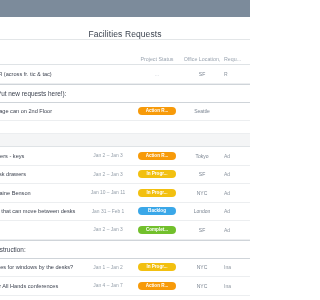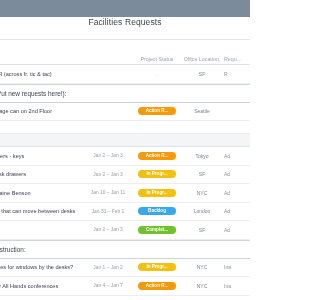--- a/index.html
+++ b/index.html
@@ -20,21 +20,21 @@
   }
   .topbar {
     height: 17px;
     background: #7c8b9b;
     width: 100%;
   }
   .titlebar {
     height: 22px;
     background: #ffffff;
     display: flex;
-    align-items: flex-start;
+    align-items: flex-end;
     justify-content: center;
     border-bottom: 1px solid #e3e6e8;
   }
   .title {
     font-size: 8.5px;
     color: #3c4450;
     letter-spacing: 0.1px;
   }
   .sheet {
     position: relative;

